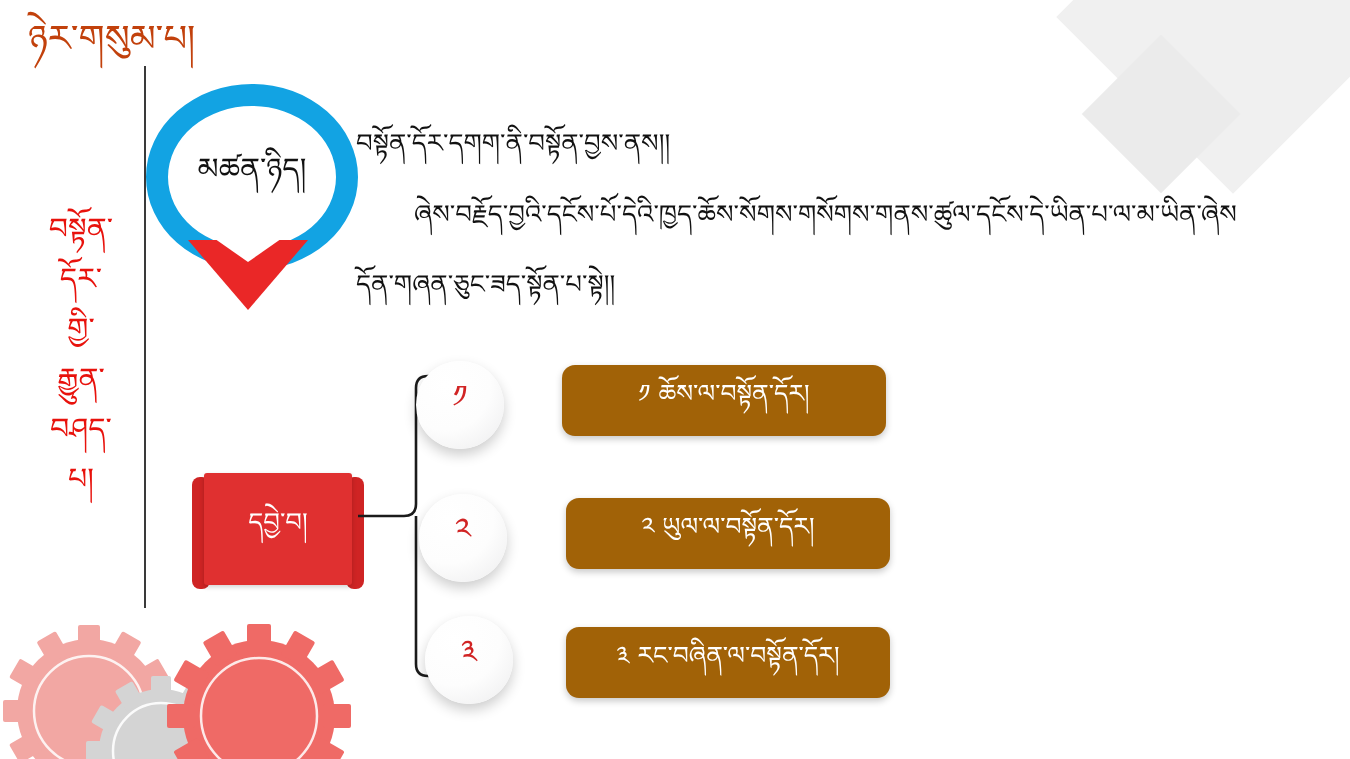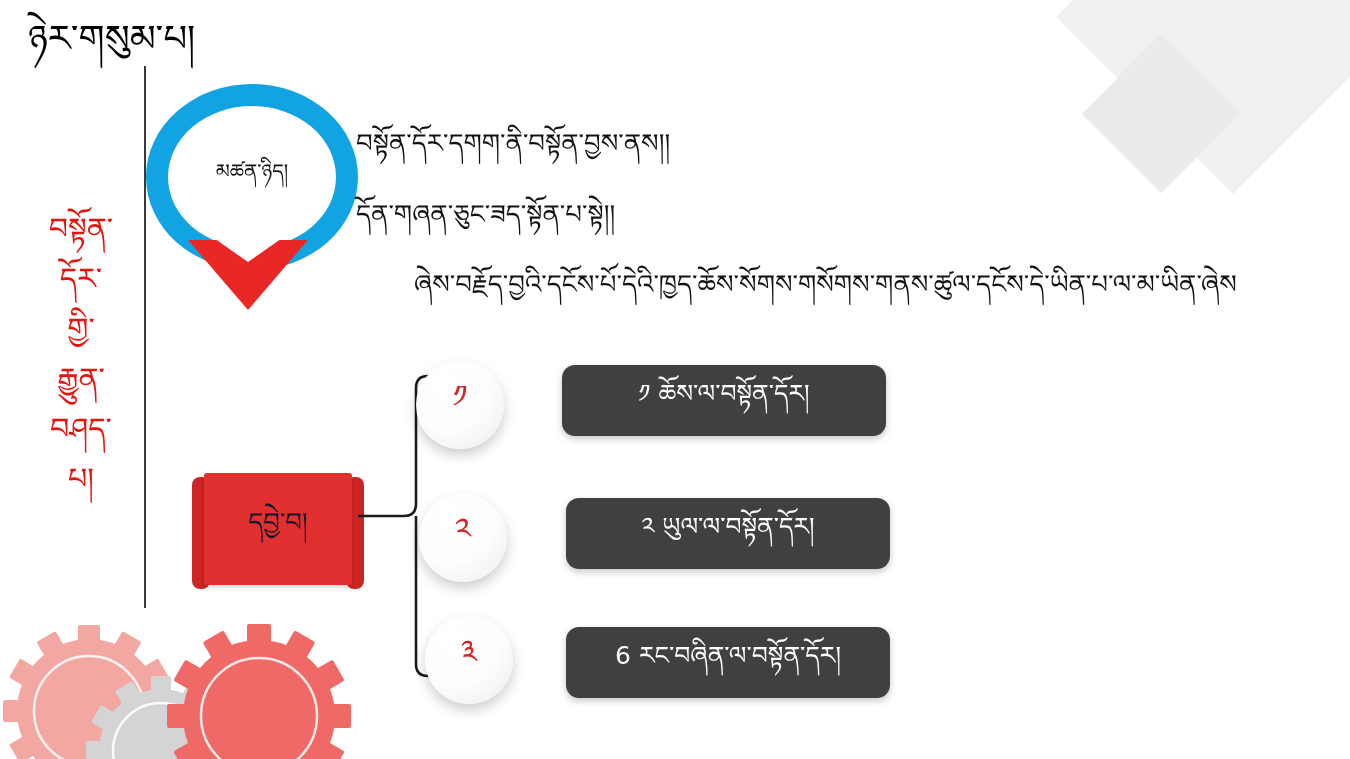--- a/index.html
+++ b/index.html
@@ -50,21 +50,21 @@
     background: #ebebeb;
   }
 
   
   .slide-title {
     position: absolute;
     left: 28px;
     top: 16px;
     font-size: 37px;
     line-height: 1.25;
-    color: #000000;
+    color: #c2410c;
     white-space: nowrap;
   }
 
   
   .divider {
     position: absolute;
     left: 144px;
     top: 66px;
     width: 2px;
     height: 542px;
@@ -110,21 +110,21 @@
   }
   .pin-label {
     position: absolute;
     left: 22px;
     top: 22px;
     width: 168px;
     height: 142px;
     display: flex;
     align-items: center;
     justify-content: center;
-    font-size: 20px;
+    font-size: 30px;
     color: #111111;
     white-space: nowrap;
     z-index: 3;
   }
   .pin-arrow {
     position: absolute;
     left: 42px;
     top: 156px;
     width: 0;
     height: 0;
@@ -177,21 +177,21 @@
     left: 12px;
     top: 0;
     width: 148px;
     height: 112px;
     background: #e03030;
     border-radius: 3px;
     display: flex;
     align-items: center;
     justify-content: center;
     font-size: 26px;
-    color: #0f172a;
+    color: #ffffff;
     box-shadow: 0 2px 5px rgba(0,0,0,0.18);
   }
   .banner-curl {
     position: absolute;
     width: 18px;
     height: 112px;
     background: #cf2424;
     border-radius: 8px;
     top: 4px;
   }
@@ -223,21 +223,21 @@
   }
   .num-circle.c1 { left: 416px; top: 361px; }
   .num-circle.c2 { left: 419px; top: 494px; }
   .num-circle.c3 { left: 425px; top: 616px; }
 
   
   .item-box {
     position: absolute;
     height: 71px;
     border-radius: 13px;
-    background: #404040;
+    background: #a16207;
     color: #ffffff;
     display: flex;
     align-items: center;
     justify-content: center;
     font-size: 25px;
     white-space: nowrap;
     box-shadow: 0 3px 7px rgba(0,0,0,0.22);
   }
   .item-box.b1 { left: 562px; top: 365px; width: 324px; }
   .item-box.b2 { left: 566px; top: 498px; width: 324px; align-items: flex-end; }
@@ -278,22 +278,22 @@
 
   <div class="pin">
     <div class="pin-arrow"></div>
     <div class="pin-arrow-notch"></div>
     <div class="pin-ring"></div>
     <div class="pin-label">མཚན་ཉིད།</div>
   </div>
 
   <div class="body-text">
     <div class="body-line">བསྟོན་དོར་དགག་ནི་བསྟོན་བྱས་ནས།།</div>
+    <div class="body-line indent">ཞེས་བརྗོད་བྱའི་དངོས་པོ་དེའི་ཁྱད་ཆོས་སོགས་གསོགས་གནས་ཚུལ་དངོས་དེ་ཡིན་པ་ལ་མ་ཡིན་ཞེས</div>
     <div class="body-line">དོན་གཞན་ཅུང་ཟད་སྟོན་པ་སྟེ།།</div>
-    <div class="body-line indent">ཞེས་བརྗོད་བྱའི་དངོས་པོ་དེའི་ཁྱད་ཆོས་སོགས་གསོགས་གནས་ཚུལ་དངོས་དེ་ཡིན་པ་ལ་མ་ཡིན་ཞེས</div>
   </div>
 
   <div class="banner">
     <div class="banner-curl left"></div>
     <div class="banner-curl right"></div>
     <div class="banner-body">དབྱེ་བ།</div>
   </div>
 
   <svg class="bracket" viewBox="0 0 116 320">
     <path d="M0,148 L46,148 Q58,148 58,136 L58,20 Q58,8 70,8 L112,8" fill="none" stroke="#1b1b1b" stroke-width="2.6"></path>
@@ -310,21 +310,21 @@
     <span>༣</span>
   </div>
 
   <div class="item-box b1">
     <span>༡ ཆོས་ལ་བསྟོན་དོར།</span>
   </div>
   <div class="item-box b2">
     <span>༢ ཡུལ་ལ་བསྟོན་དོར།</span>
   </div>
   <div class="item-box b3">
-    <span>6 རང་བཞིན་ལ་བསྟོན་དོར།</span>
+    <span>༣ རང་བཞིན་ལ་བསྟོན་དོར།</span>
   </div>
 
   <svg class="gears" viewBox="0 0 400 190">
     <defs>
       <g id="gear-teeth">
         <g>
           <rect x="-9" y="-86" width="18" height="26" rx="2"></rect>
         </g>
       </g>
     </defs>

